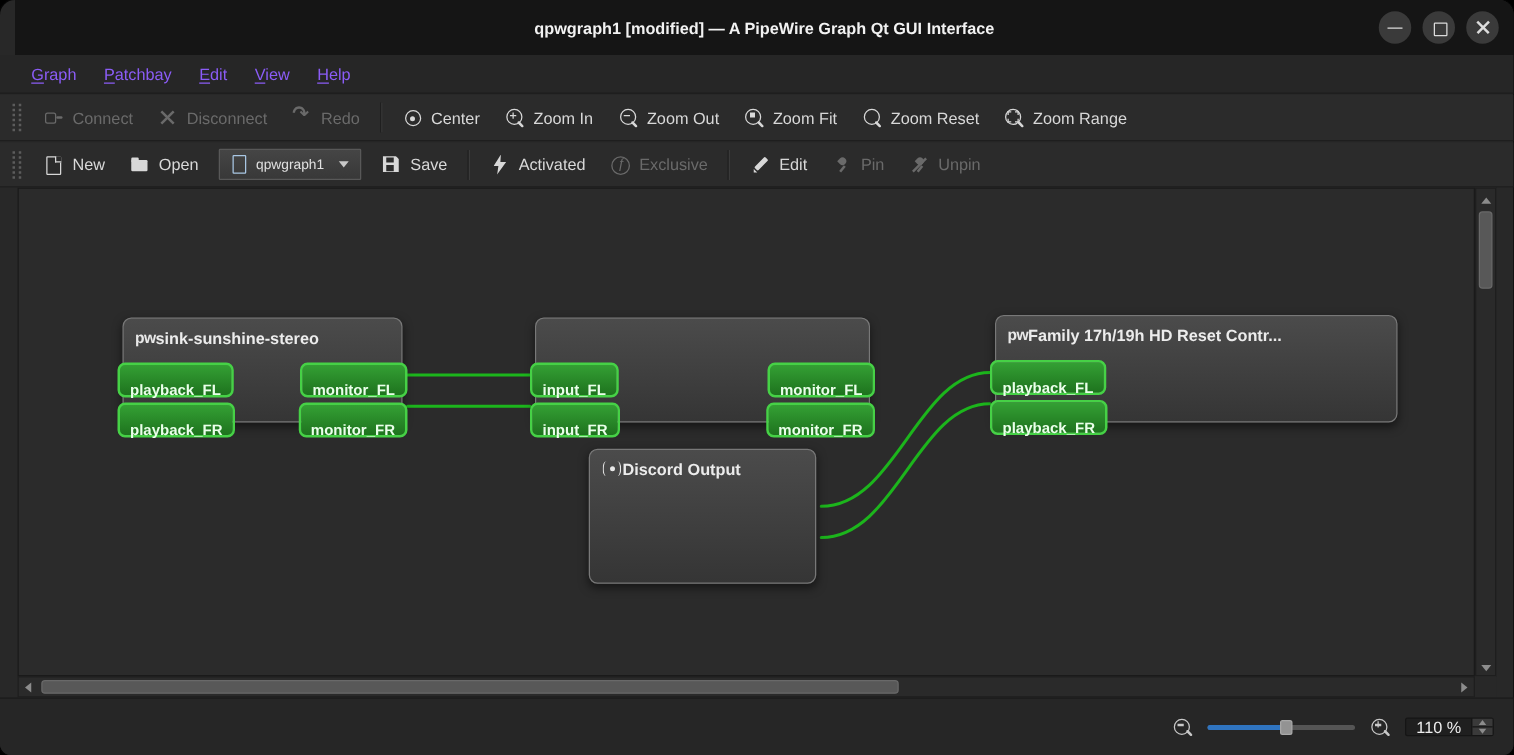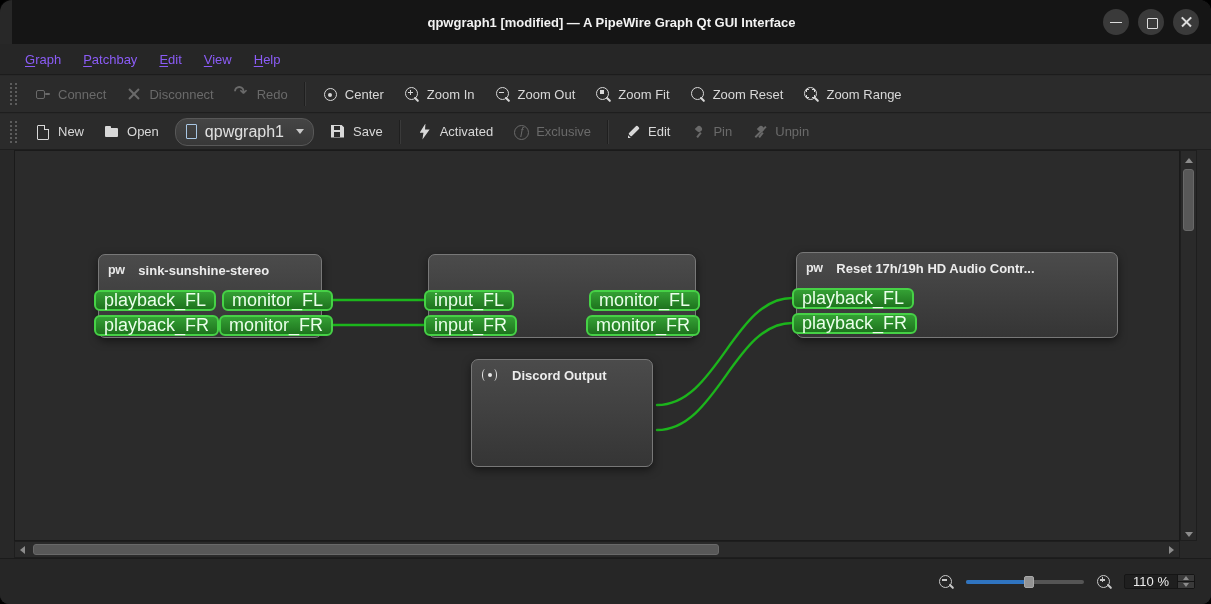--- a/index.html
+++ b/index.html
@@ -24,21 +24,21 @@
   .menu-item .accel{text-decoration:underline;text-underline-offset:2px;}
 
   
   .toolbar{position:absolute;left:0;right:0;background:#2b2b2b;display:flex;align-items:center;border-bottom:1px solid #1e1e1e;padding-left:8px;}
   .toolbar1{top:76px;height:37px;}
   .toolbar2{top:114px;height:36px;}
   .grip{width:7px;height:22px;border-left:2px dotted #5c5c5c;border-right:2px dotted #5c5c5c;margin:0 8px 0 2px;}
   .tsep{width:2px;height:24px;background:#1f1f1f;border-right:1px solid #3a3a3a;margin:0 6px;}
   .tbtn{display:flex;align-items:center;gap:7px;background:none;border:none;color:#d8d8d8;font-size:13px;padding:5px 10px;cursor:default;font-family:inherit;}
   .tbtn.disabled{color:#6a6a6a;text-align:center;}
-  .combo{display:flex;align-items:center;gap:7px;background:linear-gradient(#454545,#383838);border:1px solid #585858;border-radius:12px;color:#e0e0e0;font-size:16px;padding:4px 9px;margin:0 6px;cursor:default;font-family:inherit;}
+  .combo{display:flex;align-items:center;gap:7px;background:linear-gradient(#454545,#383838);border:1px solid #585858;border-radius:1px;color:#e0e0e0;font-size:11px;padding:4px 9px;margin:0 6px;cursor:default;font-family:inherit;}
   .combo .caret{width:0;height:0;border-left:4px solid transparent;border-right:4px solid transparent;border-top:5px solid #c8c8c8;margin-left:5px;}
 
   
   .ic{position:relative;display:inline-block;width:16px;height:16px;flex:none;}
   .ic::before,.ic::after{content:"";position:absolute;}
   .i-connect::before{left:1px;top:4px;width:7px;height:7px;border:1.7px solid currentColor;border-radius:2px;}
   .i-connect::after{left:10px;top:7.2px;width:5px;height:1.8px;background:currentColor;border-radius:1px;}
   .i-disconnect::before{left:7px;top:1px;width:2px;height:14px;background:currentColor;transform:rotate(45deg);}
   .i-disconnect::after{left:7px;top:1px;width:2px;height:14px;background:currentColor;transform:rotate(-45deg);}
   .i-undo::before{content:"\21B6";font-size:16px;line-height:16px;font-weight:bold;left:0;top:-2px;}
@@ -70,31 +70,31 @@
   .i-pin::after{left:7.6px;top:8.5px;width:1.7px;height:6px;background:currentColor;transform:rotate(38deg);}
   .i-unpin .sg::before{content:"";position:absolute;left:0.5px;top:7px;width:15px;height:1.7px;background:currentColor;transform:rotate(-45deg);}
 
   
   .workarea{position:absolute;left:14px;top:150px;width:1183px;height:408px;background:#262626;}
   .viewport{position:absolute;left:0;top:0;width:1166px;height:391px;background:#2b2b2b;border:1px solid #1a1a1a;overflow:hidden;}
   .wires{position:absolute;left:0;top:0;width:1166px;height:391px;}
   .wires path{fill:none;stroke:#1cb51c;stroke-width:2.4;stroke-linecap:round;}
 
   .node{position:absolute;background:linear-gradient(#4b4b4b,#353535);border:1px solid #787878;border-radius:7px;box-shadow:0 3px 8px rgba(0,0,0,.5);}
-  .node-header{display:flex;align-items:center;gap:14px;height:30px;padding:0 9px;color:#ececec;font-size:13px;font-weight:bold;white-space:nowrap;overflow:hidden;}
+  .node-header{display:flex;align-items:center;gap:0;height:30px;padding:0 9px;color:#ececec;font-size:13px;font-weight:bold;white-space:nowrap;overflow:hidden;}
   .i-pw{font-weight:bold;font-size:12.5px;color:#e8e8e8;letter-spacing:-0.5px;line-height:1;}
   .i-audio{position:relative;display:inline-block;width:17px;height:16px;flex:none;color:#e8e8e8;}
   .i-audio::before,.i-audio::after{content:"";position:absolute;top:2px;width:5px;height:12px;}
   .i-audio::before{left:1px;border-left:1.7px solid currentColor;border-radius:50%;}
   .i-audio::after{right:1px;border-right:1.7px solid currentColor;border-radius:50%;}
   .i-audio .sg{position:absolute;left:6.5px;top:6px;width:4px;height:4px;background:currentColor;border-radius:50%;}
   .ports{position:absolute;left:-5px;right:-5px;top:35px;display:flex;justify-content:space-between;align-items:flex-start;}
   .pcol{display:flex;flex-direction:column;gap:4px;align-items:flex-start;}
   .pcol.right{align-items:flex-end;}
-  .port{height:21px;line-height:17px;padding:0 8px;border:2px solid #46d146;border-radius:6px;background:linear-gradient(#34a034,#1e731e);color:#eaffea;font-size:18px;white-space:nowrap;cursor:default;}
+  .port{height:21px;line-height:17px;padding:12px 8px;border:2px solid #46d146;border-radius:6px;background:linear-gradient(#34a034,#1e731e);color:#eaffea;font-size:12px;white-space:nowrap;cursor:default;font-weight:bold;}
 
   .node-sink{left:83px;top:103px;width:224px;height:84px;}
   .node-sunshine{left:413px;top:103px;width:268px;height:84px;}
   .node-family{left:781px;top:101px;width:322px;height:86px;}
   .node-discord{left:456px;top:208px;width:182px;height:108px;}
 
   
   .vscroll{position:absolute;right:0;top:0;width:17px;height:391px;background:#2a2a2a;border:1px solid #1e1e1e;}
   .hscroll{position:absolute;left:0;top:391px;width:1166px;height:17px;background:#2a2a2a;border:1px solid #1e1e1e;}
   .sb-corner{position:absolute;right:0;top:391px;width:17px;height:17px;background:#282828;}
@@ -276,21 +276,21 @@
             <div class="pcol right">
               <span class="port">monitor_FL</span>
               <span class="port">monitor_FR</span>
             </div>
           </div>
         </div>
 
         <div class="node node-family">
           <div class="node-header">
             <span class="i-pw">pw</span>
-            <span>Reset 17h/19h HD Audio Contr...</span>
+            <span>Family 17h/19h HD Reset Contr...</span>
           </div>
           <div class="ports">
             <div class="pcol">
               <span class="port">playback_FL</span>
               <span class="port">playback_FR</span>
             </div>
             <div class="pcol right"></div>
           </div>
         </div>
 

